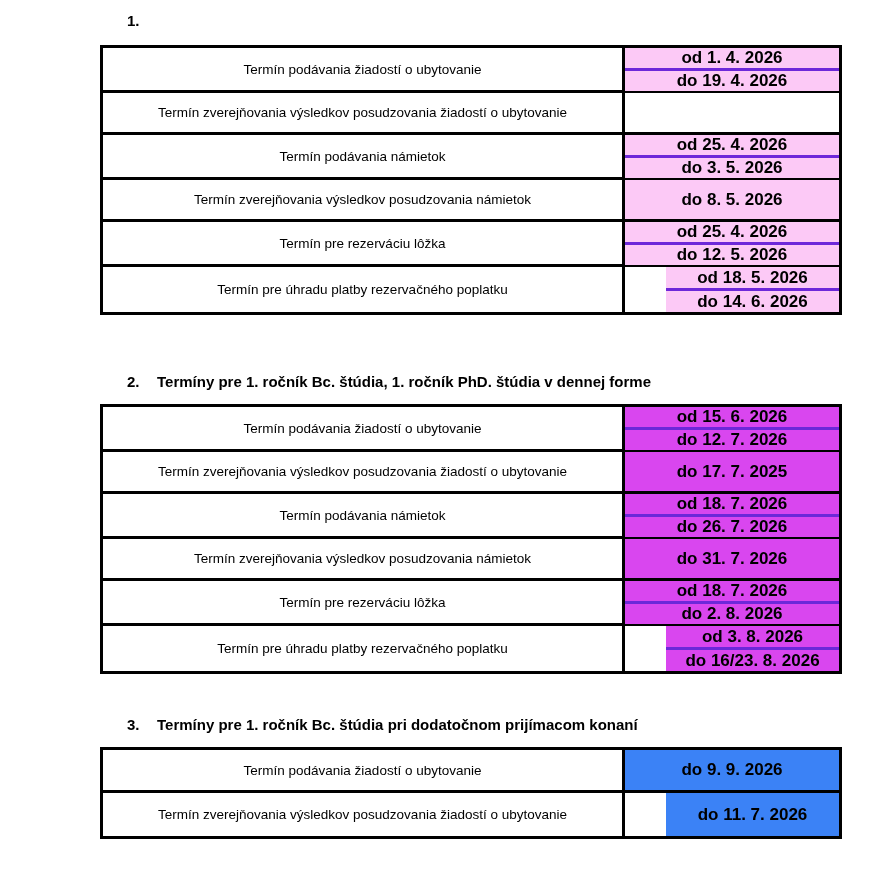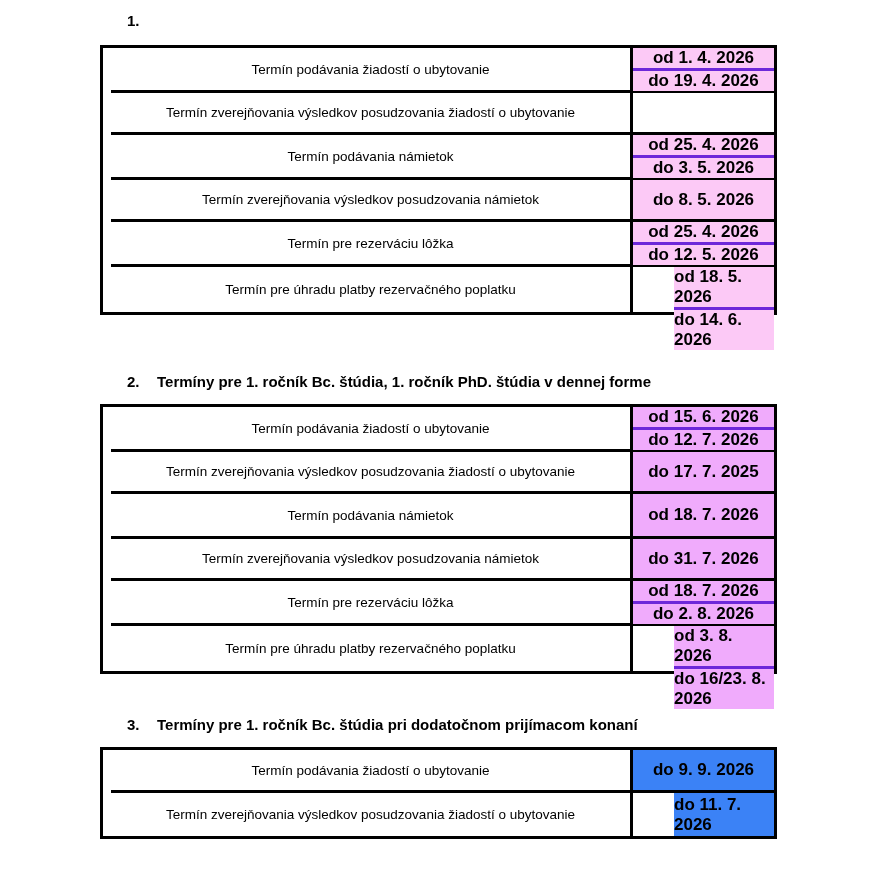--- a/index.html
+++ b/index.html
@@ -7,40 +7,40 @@
   .page {
     width:871px; height:889px; background:#ffffff; position:relative;
     font-family:"Liberation Sans", sans-serif; color:#000; overflow:hidden;
   }
   .heading {
     display:flex; font-weight:bold; font-size:15px; line-height:19px;
     margin-left:127px;
   }
   .heading .hnum { width:30px; }
   .dtable {
-    margin-left:100px; width:677px; border:3px solid #000; background:#fff;padding-left:8px;
+    margin-left:100px; width:742px; border:3px solid #000; background:#fff;
   }
   .trow { display:flex; border-bottom:3px solid #000; }
   .trow:last-child { border-bottom:none;gap:41px; }
   .lbl {
     width:522px; border-right:3px solid #000; background:#ffffff;
     display:flex; align-items:center; justify-content:center; text-align:center;
     font-size:13.5px; padding:0 8px;
   }
   .dates { flex:1; display:flex; flex-direction:column; }
   .date {
     flex:1; display:flex; align-items:center; justify-content:center;
     font-weight:bold; font-size:17px;
   }
   .date + .date { border-top:3px solid #6d28d9; }
   .h2r { height:45px; }   
   .h1r { height:42px; }   
   .h3r { height:43px; }   
   .t1 .date { background:#fcc9f6; }
-  .t2 .date { background:#f0abfc; }
+  .t2 .date { background:#d946ef; }
   .t3 .date { background:#3b82f6; }
   .sp-top   { height:11px; }
   .sp-h2t1  { height:15px; }
   .sp-t1h2  { height:57px; }
   .sp-h2t2  { height:13px; }
   .sp-t2h3  { height:41px; }
   .sp-h3t3  { height:13px; }
 </style>
 </head>
 <body>
@@ -111,20 +111,21 @@
     <div class="trow h1r">
       <div class="lbl">Termín zverejňovania výsledkov posudzovania žiadostí o ubytovanie</div>
       <div class="dates">
         <div class="date">do 17. 7. 2025</div>
       </div>
     </div>
     <div class="trow h2r">
       <div class="lbl">Termín podávania námietok</div>
       <div class="dates">
         <div class="date">od 18. 7. 2026</div>
+        <div class="date">do 26. 7. 2026</div>
       </div>
     </div>
     <div class="trow h1r">
       <div class="lbl">Termín zverejňovania výsledkov posudzovania námietok</div>
       <div class="dates">
         <div class="date">do 31. 7. 2026</div>
       </div>
     </div>
     <div class="trow h2r">
       <div class="lbl">Termín pre rezerváciu lôžka</div>

